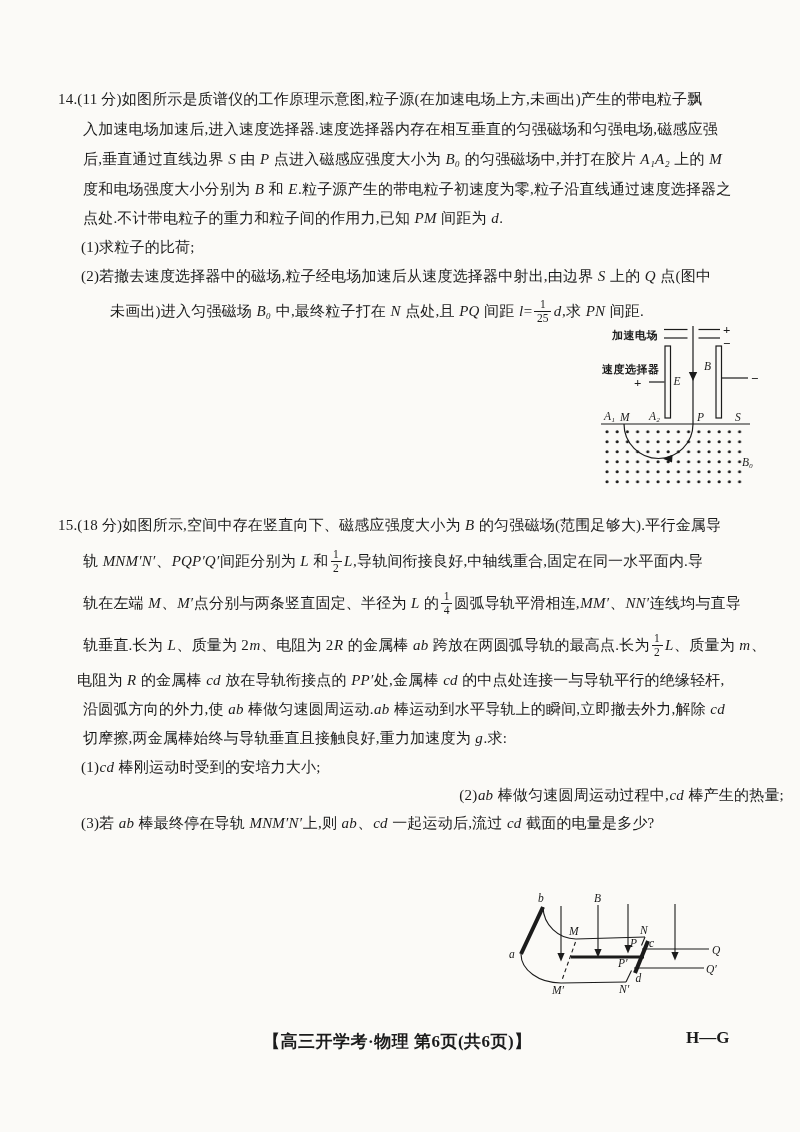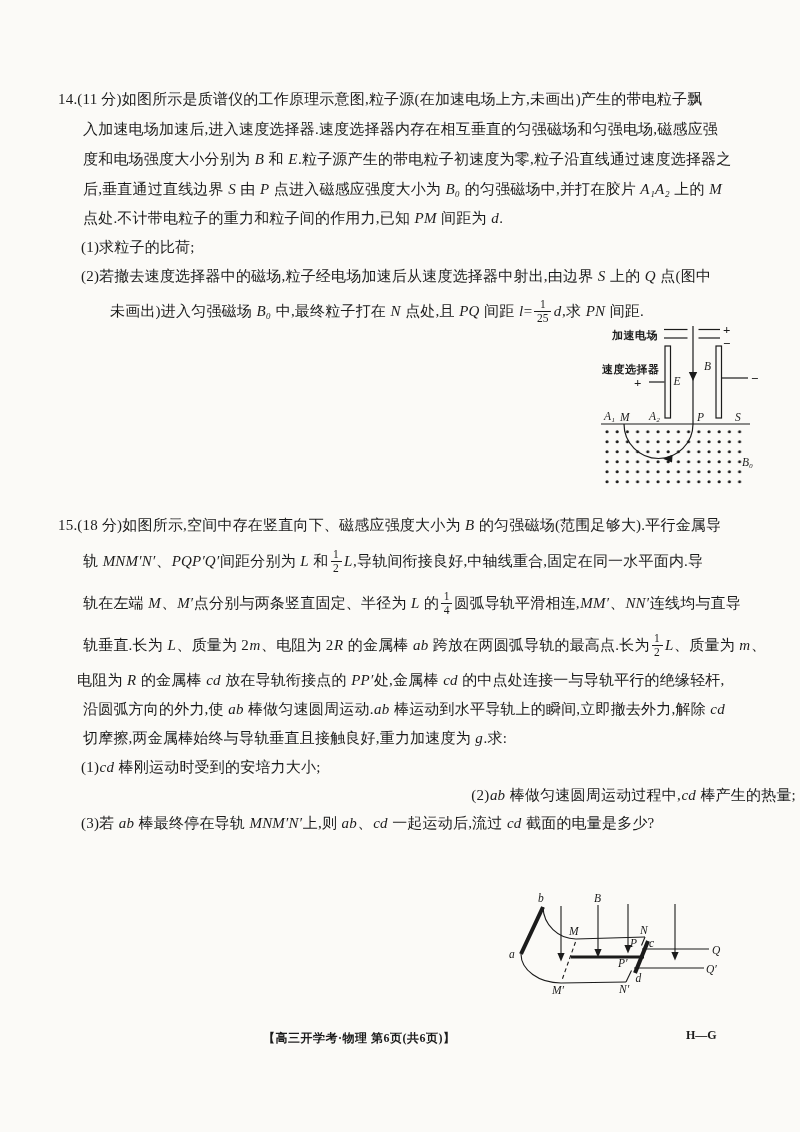--- a/index.html
+++ b/index.html
@@ -2,51 +2,51 @@
 <html><head>
 <meta charset="utf-8">
 <style>
   html,body{margin:0;padding:0}
   body{
     width:800px;height:1132px;overflow:hidden;
     background:#fbfaf7;color:#1b1b1b;
     font-family:"Liberation Serif",serif;
     font-size:15px;
   }
-  .page{position:relative;width:800px;height:1132px;padding:84px 4px 0 58px;box-sizing:border-box}
+  .page{position:relative;width:800px;height:1132px;padding:84px 16px 0 58px;box-sizing:border-box}
   .lines .line{white-space:nowrap;letter-spacing:.2px}
   .var{font-style:italic;font-family:"Liberation Serif",serif;padding:0 .5px}
   .frac{display:inline-flex;flex-direction:column;align-items:center;vertical-align:middle;
         font-size:11.5px;line-height:1.15;margin:0 2px;transform:translateY(-1px);
         font-family:"Liberation Serif",serif}
   .frac .fn{padding:0 2px}
   .frac .fd{border-top:1.2px solid #1b1b1b;padding:0 2.5px}
   #p15{margin-top:179px}
   .fig{position:absolute;margin:0;padding:0}
   .fig14{left:572px;top:316px}
   .fig15{left:498px;top:891px}
   svg text{font-family:"Liberation Serif",serif;font-size:12px;fill:#1b1b1b}
   svg g.cn text{font-size:11px;font-weight:600;letter-spacing:.5px}
   svg g.it text{font-style:italic;font-size:11.5px}
   svg g.sign text{font-size:13px;font-weight:600}
-  .footer{position:absolute;left:0;top:1030px;width:800px;height:26px;font-weight:700;font-size:12px}
+  .footer{position:absolute;left:0;top:1030px;width:800px;height:26px;font-weight:700;font-size:17px}
   .f-center{position:absolute;left:263px;top:0;letter-spacing:.5px}
   .f-right{position:absolute;left:686px;top:-2px;font-family:"Liberation Serif",serif}
 </style>
 </head>
 <body>
 
 <div class="page">
 
   <section class="problem" id="p14">
     <div class="lines">
         <div class="line" style="margin-left: 0px; height: 30px; line-height: 30px;">14.(11 分)如图所示是质谱仪的工作原理示意图,粒子源(在加速电场上方,未画出)产生的带电粒子飘</div>
         <div class="line" style="margin-left: 25px; height: 30px; line-height: 30px;">入加速电场加速后,进入速度选择器.速度选择器内存在相互垂直的匀强磁场和匀强电场,磁感应强</div>
+        <div class="line" style="margin-left: 25px; height: 30px; line-height: 30px;">后,垂直通过直线边界 <span class="var">S</span> 由 <span class="var">P</span> 点进入磁感应强度大小为 <span class="var">B₀</span> 的匀强磁场中,并打在胶片 <span class="var">A₁A₂</span> 上的 <span class="var">M</span></div>
         <div class="line" style="margin-left: 25px; height: 30px; line-height: 30px;">度和电场强度大小分别为 <span class="var">B</span> 和 <span class="var">E</span>.粒子源产生的带电粒子初速度为零,粒子沿直线通过速度选择器之</div>
-        <div class="line" style="margin-left: 25px; height: 30px; line-height: 30px;">后,垂直通过直线边界 <span class="var">S</span> 由 <span class="var">P</span> 点进入磁感应强度大小为 <span class="var">B₀</span> 的匀强磁场中,并打在胶片 <span class="var">A₁A₂</span> 上的 <span class="var">M</span></div>
         <div class="line" style="margin-left: 25px; height: 29px; line-height: 29px;">点处.不计带电粒子的重力和粒子间的作用力,已知 <span class="var">PM</span> 间距为 <span class="var">d</span>.</div>
         <div class="line" style="margin-left: 23px; height: 29px; line-height: 29px;">(1)求粒子的比荷;</div>
         <div class="line" style="margin-left: 23px; height: 29px; line-height: 29px;">(2)若撤去速度选择器中的磁场,粒子经电场加速后从速度选择器中射出,由边界 <span class="var">S</span> 上的 <span class="var">Q</span> 点(图中</div>
         <div class="line" style="margin-left: 52px; height: 40px; line-height: 40px;">未画出)进入匀强磁场 <span class="var">B₀</span> 中,最终粒子打在 <span class="var">N</span> 点处,且 <span class="var">PQ</span> 间距 <span class="var">l</span>=<span class="frac">
             <span class="fn">1</span>
             <span class="fd">25</span>
           </span><span class="var">d</span>,求 <span class="var">PN</span> 间距.</div>
       </div>
   </section>
 

